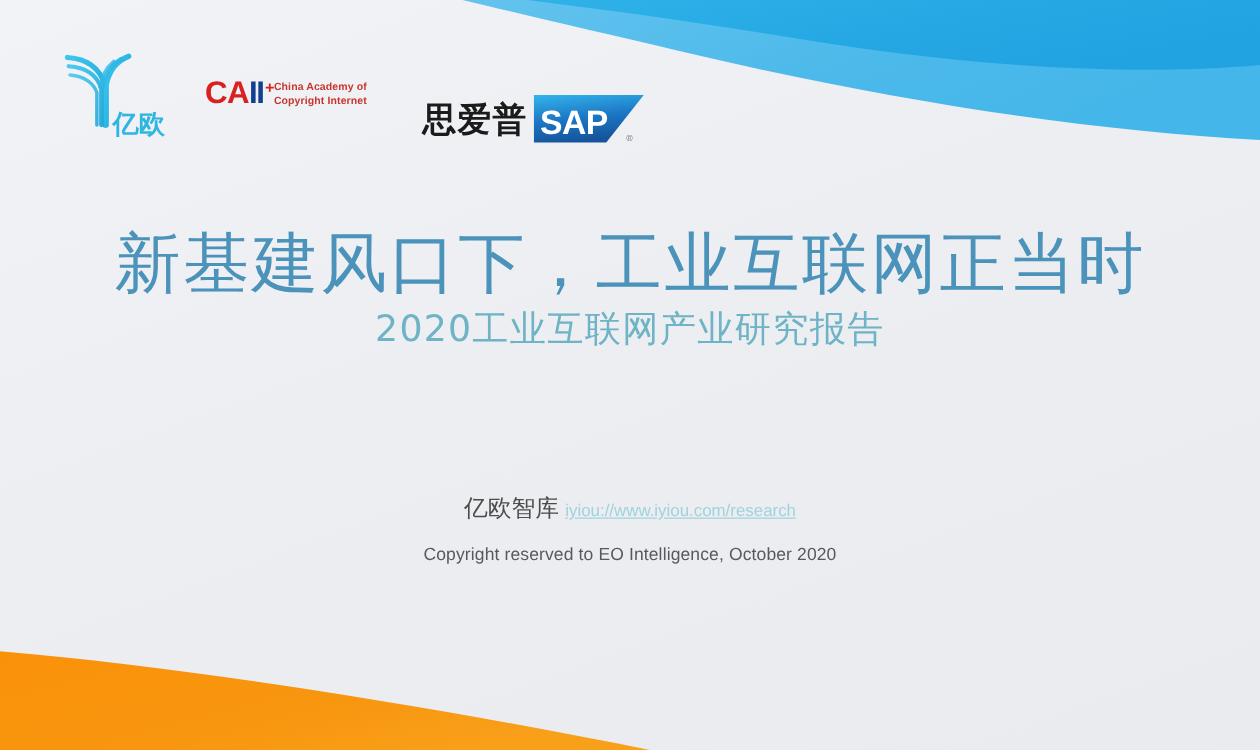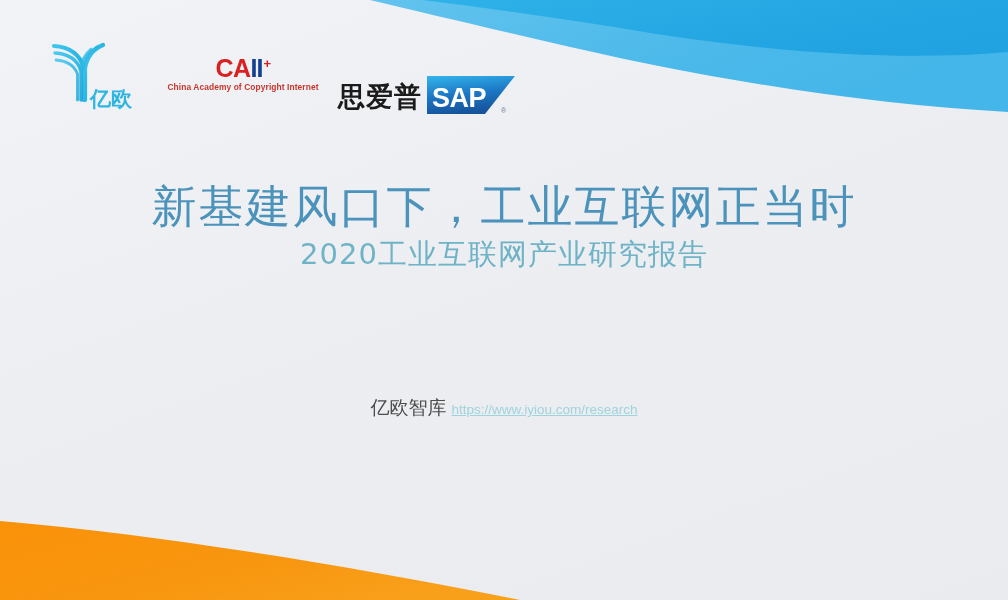--- a/index.html
+++ b/index.html
@@ -39,21 +39,21 @@
   .eo-logo { display:flex; align-items:center; width:104px; height:72px; position:relative; }
   .eo-logo svg { display:block; }
 
   
   .logo-divider { width:14px; }
 
   
   .caii-logo {
     width:158px;
     display:flex;
-    flex-direction:column;
+    flex-direction:row;
     align-items:center;
     justify-content:center;
     padding-bottom:2px;
   }
   .caii-top {
     font-weight:bold;
     font-size:25px;
     letter-spacing:-0.5px;
     line-height:1;
     font-family:"Liberation Sans",sans-serif;
@@ -97,21 +97,21 @@
   
   #title-block {
     position:absolute;
     left:0; right:0;
     top:182px;
     text-align:center;
     z-index:4;
   }
   #main-title {
     font-family:"DejaVu Sans","Liberation Sans",sans-serif;
-    font-size:45px;
+    font-size:53px;
     font-weight:400;
     color:#4b93ba;
     letter-spacing:2px;
     line-height:1.12;
     white-space:nowrap;
   }
   #sub-title {
     margin-top:5px;
     font-family:"DejaVu Sans","Liberation Sans",sans-serif;
     font-size:29px;
@@ -246,17 +246,18 @@
 
   </div>
 
   <div id="title-block">
     <div id="main-title">新基建风口下，工业互联网正当时</div>
     <div id="sub-title">2020工业互联网产业研究报告</div>
   </div>
 
   <div id="footer">
     <div id="footer-line1">
-      <span class="footer-org">亿欧智库</span><a class="footer-url" href="#">https://www.iyiou.com/research</a>
-    </div>
+      <span class="footer-org">亿欧智库</span><a class="footer-url" href="#">iyiou://www.iyiou.com/research</a>
+    </div>
+    <div id="footer-line2">Copyright reserved to EO Intelligence, October 2020</div>
   </div>
 
 </div>
 
 </body></html>

